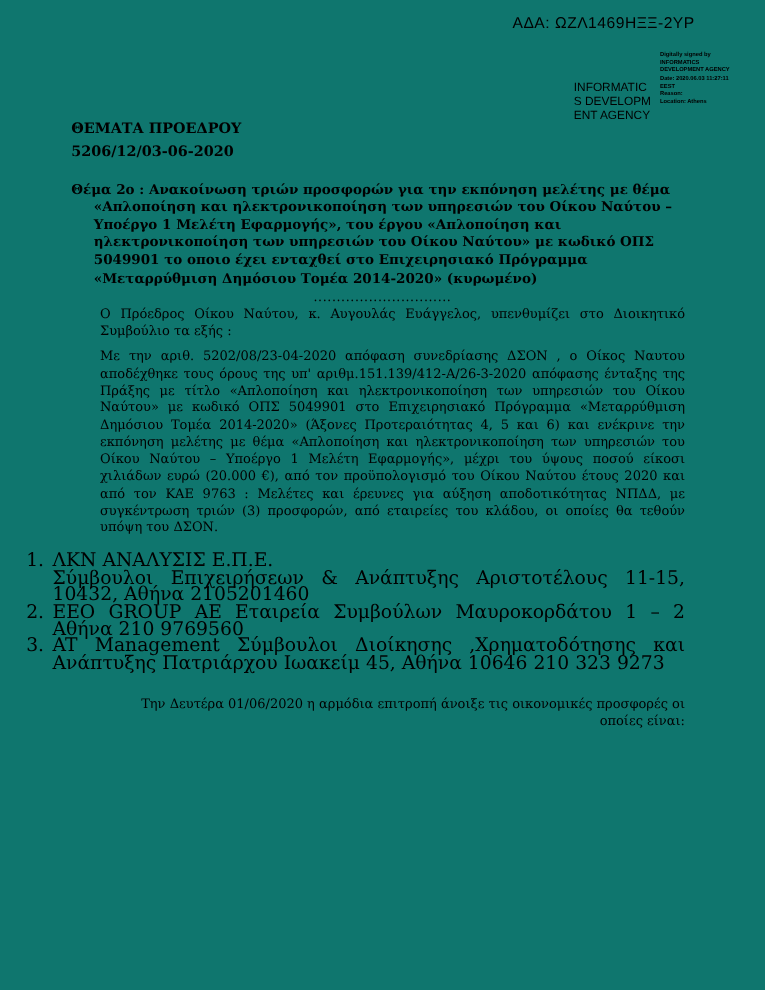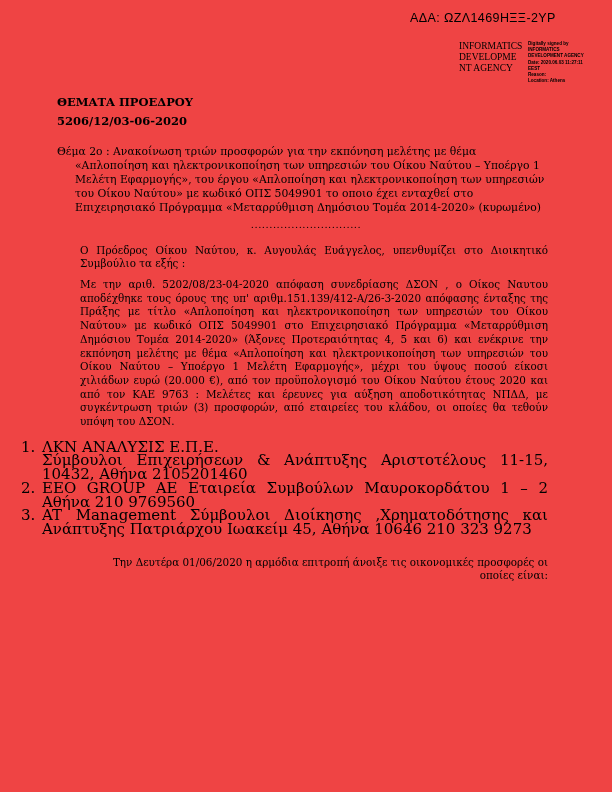--- a/index.html
+++ b/index.html
@@ -1,20 +1,20 @@
 <!DOCTYPE html>
 <html lang="el"><head>
 <meta charset="utf-8">
 <style>
   html, body { margin: 0; padding: 0; background: #ffffff; }
   .page {
     position: relative;
     width: 612px;
     height: 792px;
-    background: #ef4444;
+    background: #0f766e;
     color: #000000;
     font-family: "DejaVu Serif", serif;
     overflow: hidden;
     box-sizing: border-box;
   }
 
   
   .ada-code {
     position: absolute;
     top: 11px;
@@ -29,25 +29,26 @@
   .stamp {
     position: absolute;
     top: 41px;
     left: 459px;
     display: flex;
     align-items: flex-start;
     gap: 5px;
   }
   .stamp-agency {
     width: 64px;
-    font-family: Liberation Serif, serif;
+    font-family: Liberation Sans, sans-serif;
     font-size: 9.5px;
     line-height: 1.18;
     word-break: break-all;
     text-transform: uppercase;
+    margin-top: 24px;
   }
   .stamp-details {
     width: 92px;
     font-family: "Liberation Sans", sans-serif;
     font-size: 4.6px;
     font-weight: bold;
     line-height: 1.35;
     white-space: pre-line;
   }
 
@@ -61,39 +62,39 @@
   }
   .protocol {
     margin: 5px 64px 16px 57px;
     font-size: 11.5px;
     font-weight: bold;
     line-height: 1.2;
   }
   .subject {
     margin: 7px 60px 0 57px;
     font-size: 10.8px;
-    font-weight: normal;
+    font-weight: bold;
     line-height: 14.2px;
     padding-left: 18px;
     text-indent: -18px;
   }
   .separator {
     margin: 3px 0 0 0;
     text-align: center;
     font-size: 10px;
     letter-spacing: 0.5px;
     line-height: 12px;
   }
   .para {
     margin: 7px 64px 0 80px;
     font-size: 10.4px;
     line-height: 13.7px;
     text-align: justify;
   }
-  .para.first { margin-top: 13px; }
+  .para.first { margin-top: 0; }
   .para.gap-large { margin-top: 21px; }
   .offers {
     margin: 12px 64px 0 0;
     font-size: 15px;
     line-height: 13.7px;
   }
   .offers li {
     margin: 0;
     padding-left: 2px;
     text-align: justify;

